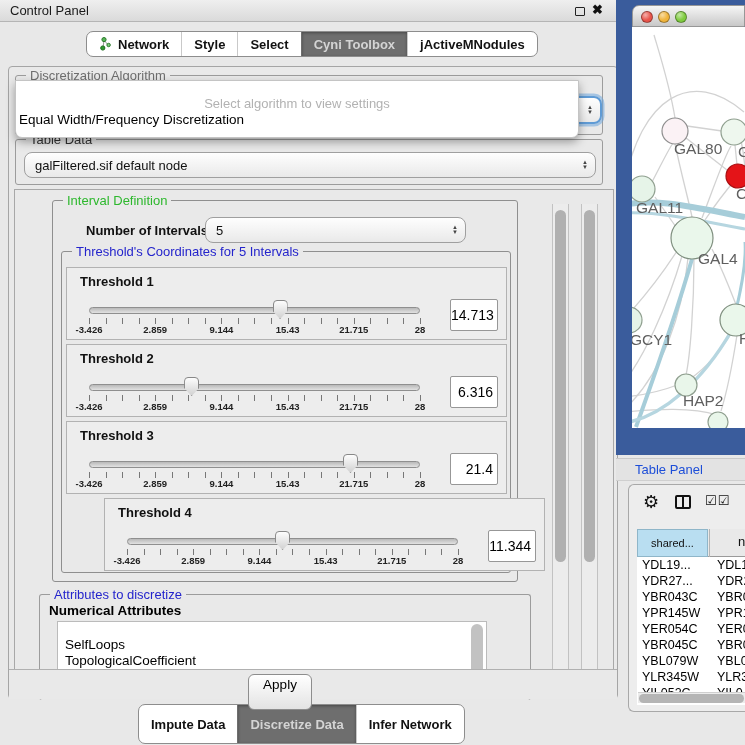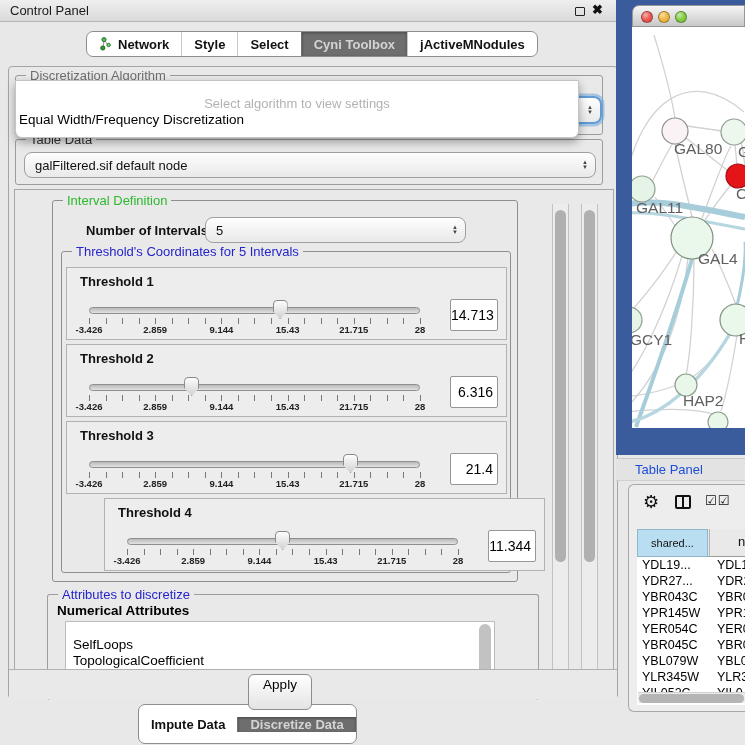--- a/index.html
+++ b/index.html
@@ -15,21 +15,21 @@
 
   
   .tabstrip{position:absolute;display:flex;height:26px;background:#fff;border:1px solid #8d8d8d;
     border-radius:7px;overflow:hidden;}
   .tab{display:flex;align-items:center;padding:0 12px;font-size:13px;font-weight:bold;color:#111;
     border-left:1px solid #c9c9c9;white-space:nowrap;}
   .tab:first-child{border-left:none;}
   .tab.selected{background:#6e6e6e;color:#d4d4d4;border-left-color:#6e6e6e;box-shadow:inset 0 1px 3px rgba(0,0,0,.35);}
   .tab .icon{margin-right:6px;display:inline-flex;}
   #top-tabs{left:86px;top:31px;}
-  #bottom-tabs{left:138px;top:704px;height:40px;align-items:center;}
+  #bottom-tabs{left:138px;top:704px;height:40px;}
   #bottom-tabs .tab{font-size:13px;}
 
   
   .cp-body{position:absolute;left:8px;top:66px;width:610px;height:633px;background:#e9e9e9;
     border:1px solid #a5a5a5;border-radius:4px;}
   .groupbox{position:absolute;border:1px solid #9c9c9c;border-radius:3px;}
   .group-label{position:absolute;top:-8px;left:10px;background:#e9e9e9;padding:0 4px;font-size:13px;line-height:15px;}
   .glabel-gray{color:#6e6e6e;}
   .glabel-green{color:#2db82d;}
   .glabel-blue{color:#2424cc;}
@@ -257,21 +257,21 @@
                   <span style="left: 198.6px;">15.43</span>
                   <span style="left: 264.8px;">21.715</span>
                   <span style="left: 331px;">28</span>
                 </div>
     <div class="thr-value">11.344</div>
   </div>
 </div>
         </div>
       </div>
 
-      <div class="groupbox" style="left:32px;top:404px;width:492px;height:106px;border-bottom:none;">
+      <div class="groupbox" style="left:24px;top:404px;width:492px;height:106px;border-bottom:none;">
         <span class="group-label glabel-blue">Attributes to discretize</span>
         <span class="bold-label" style="position:absolute;left:9px;top:8px;">Numerical Attributes</span>
         <div class="listbox" style="left:17px;top:26px;width:430px;height:56px;">
           <div id="attr-items" style="padding-top:15px;">
               <div class="item">SelfLoops</div>
               <div class="item">TopologicalCoefficient</div>
               <div class="item">BetweennessCentrality</div>
             </div>
           <div class="list-scroll"></div>
         </div>
@@ -289,20 +289,23 @@
       <div class="apply-btn">Apply</div>
     </div>
   </div>
 
   <div id="bottom-tabs" class="tabstrip">
       <div class="tab">
         <span>Impute Data</span>
       </div>
       <div class="tab selected">
         <span>Discretize Data</span>
+      </div>
+      <div class="tab">
+        <span>Infer Network</span>
       </div>
     </div>
 
   <div class="net-window" style="background:#3a5c9c;">
     <div class="net-titlebar">
       <span class="light" style="left: 8px; background: radial-gradient(circle at 35% 30%, rgba(255, 255, 255, 0.533), transparent 55%), rgb(232, 84, 74);"></span>
       <span class="light" style="left: 25px; background: radial-gradient(circle at 35% 30%, rgba(255, 255, 255, 0.533), transparent 55%), rgb(240, 180, 60);"></span>
       <span class="light" style="left: 42px; background: radial-gradient(circle at 35% 30%, rgba(255, 255, 255, 0.533), transparent 55%), rgb(127, 204, 63);"></span>
     </div>
     <div class="net-canvas">

